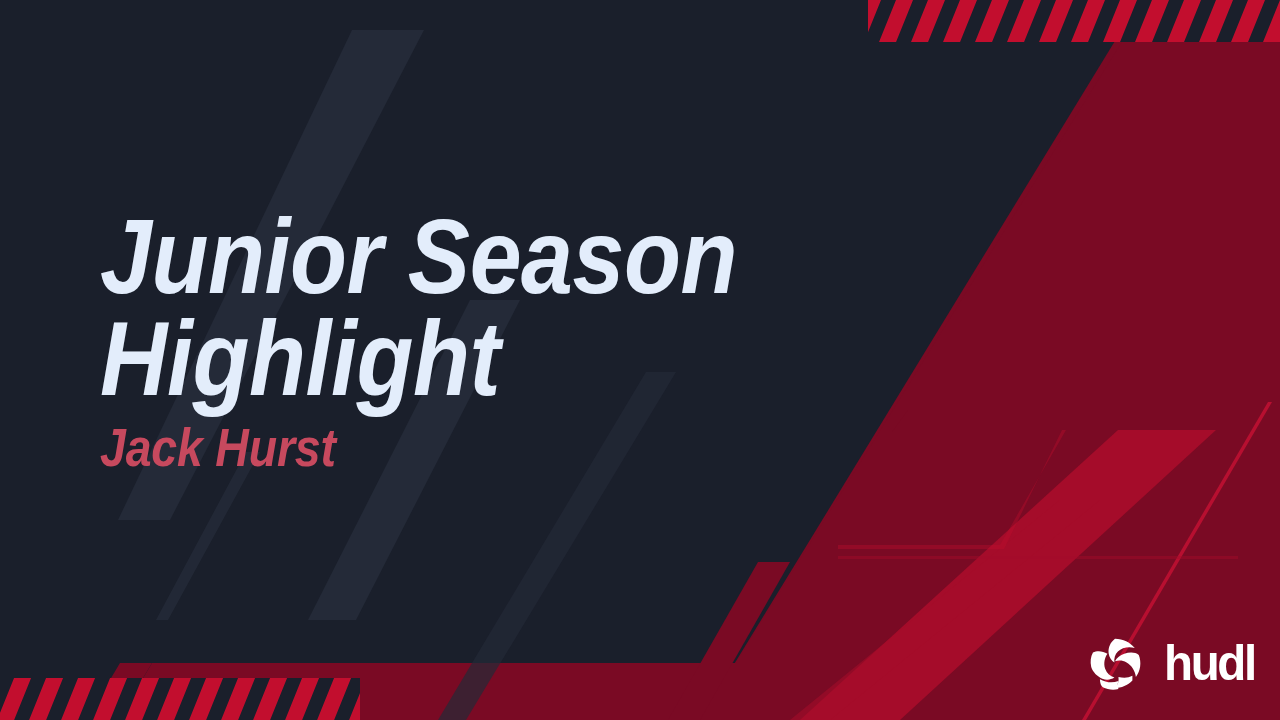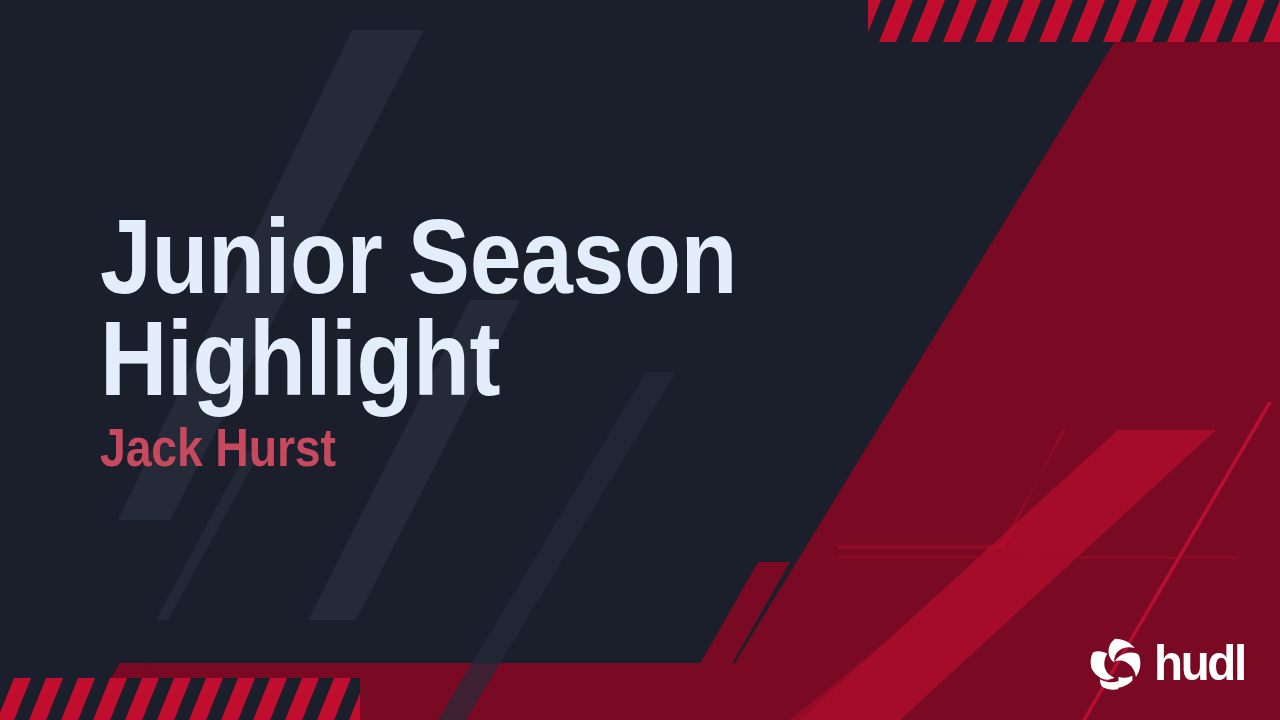--- a/index.html
+++ b/index.html
@@ -16,20 +16,21 @@
   }
   #bg { position:absolute; inset:0; width:1280px; height:720px; display:block; }
 
   
   .title-block {
     position:absolute;
     left:100px;
     top:206px;
     width:760px;
     z-index:5;
+    font-style:italic;
   }
   .title-line {
     display:block;
     font-family:"Liberation Sans", sans-serif;
     font-weight:700;
     font-size:106px;
     line-height:0.96;
     letter-spacing:-0.5px;
     color:#e3edfb;
     transform:scaleX(0.88);
@@ -52,21 +53,21 @@
 
   
   .logo {
     position:absolute;
     left:1086px;
     top:634px;
     width:166px;
     height:58px;
     display:flex;
     align-items:center;
-    gap:10px;
+    gap:20px;
     z-index:6;
   }
   .logo-mark { width:58px; height:56px; display:block; flex:0 0 auto; }
   .logo-word {
     font-family:"Liberation Sans", sans-serif;
     font-weight:700;
     font-size:50px;
     line-height:1;
     letter-spacing:-2.5px;
     color:#ffffff;

